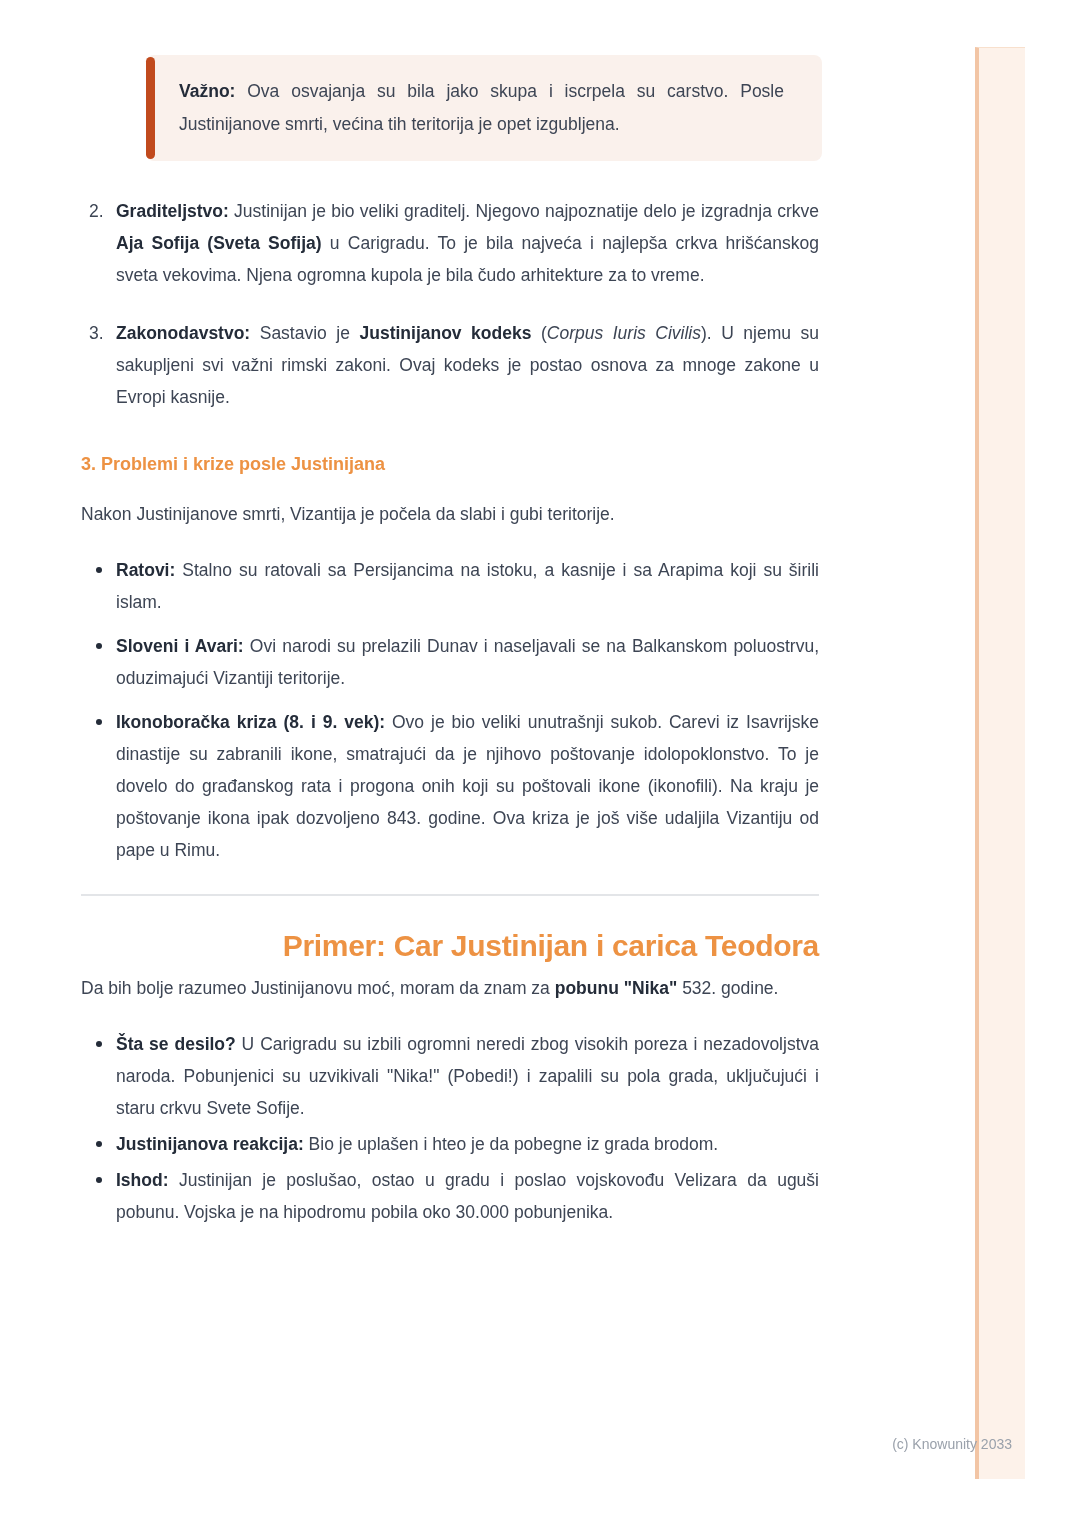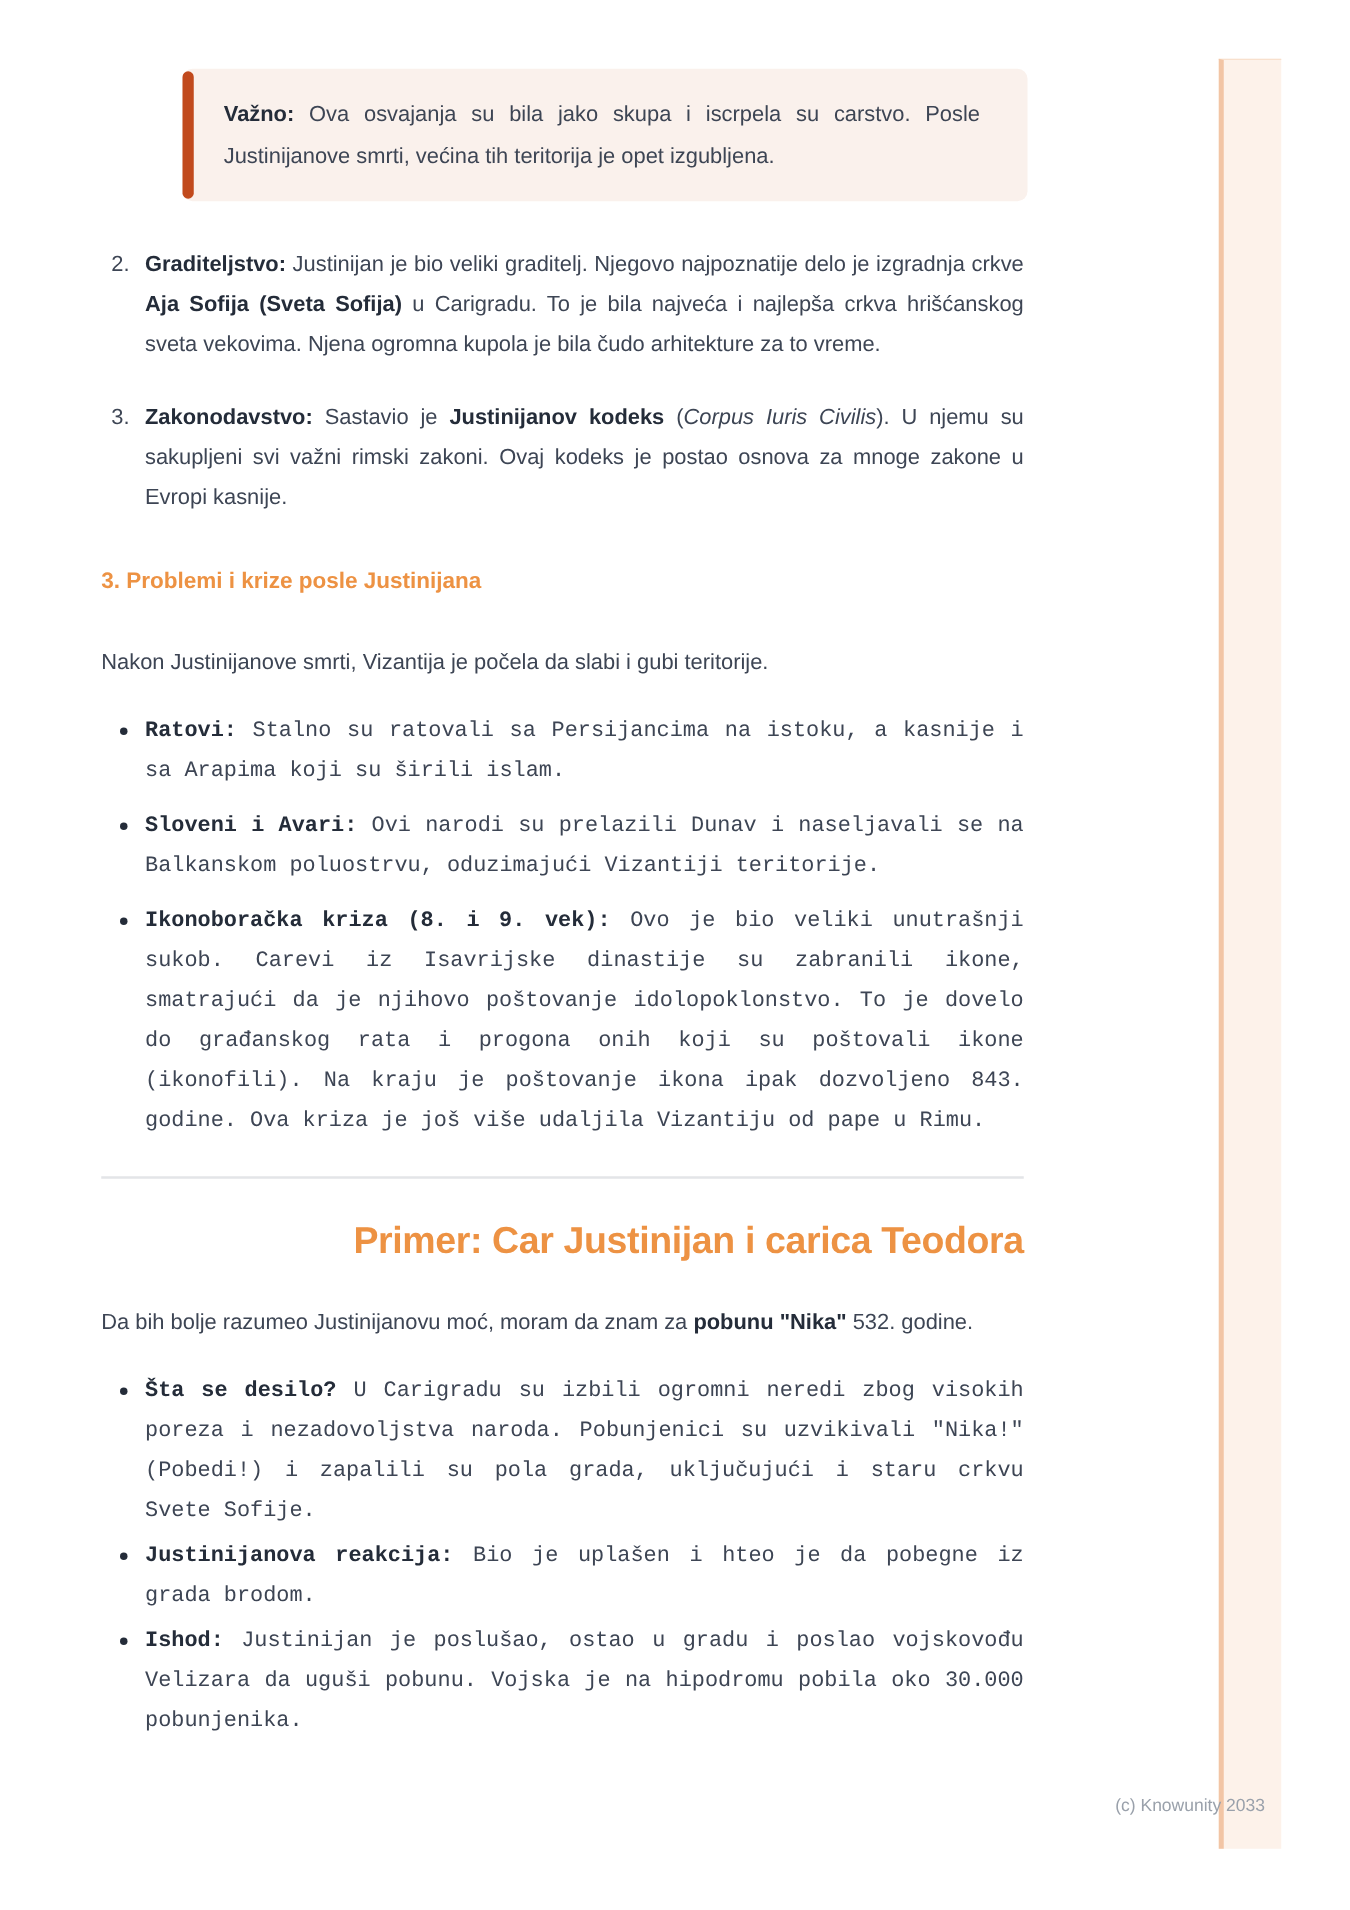--- a/index.html
+++ b/index.html
@@ -78,25 +78,25 @@
   h2.big-title {
     margin-top: 30px;
     font-size: 30px;
     line-height: 40px;
     font-weight: 700;
     color: var(--accent-heading, #ed9243);
     text-align: right;
     letter-spacing: -0.3px;
   }
 
-  .para { margin-top: 34px; }
-  .para-tight { margin-top: 28px; }
+  .para { margin-top: 19px; }
+  .para-tight { margin-top: 6px; }
 
   
-  .bullets { list-style: none; margin-top: 24px; font-family: Liberation Mono, monospace; }
+  .bullets { list-style: none; margin-top: 24px; }
   .bullets li { position: relative; padding-left: 35px; }
   .bullets li::before {
     content: "";
     position: absolute;
     left: 15px; top: 13px;
     width: 6px; height: 6px;
     border-radius: 50%;
     background: var(--bold-text, #242c39);
   }
   .bullets.problems li + li { margin-top: 12px; }

